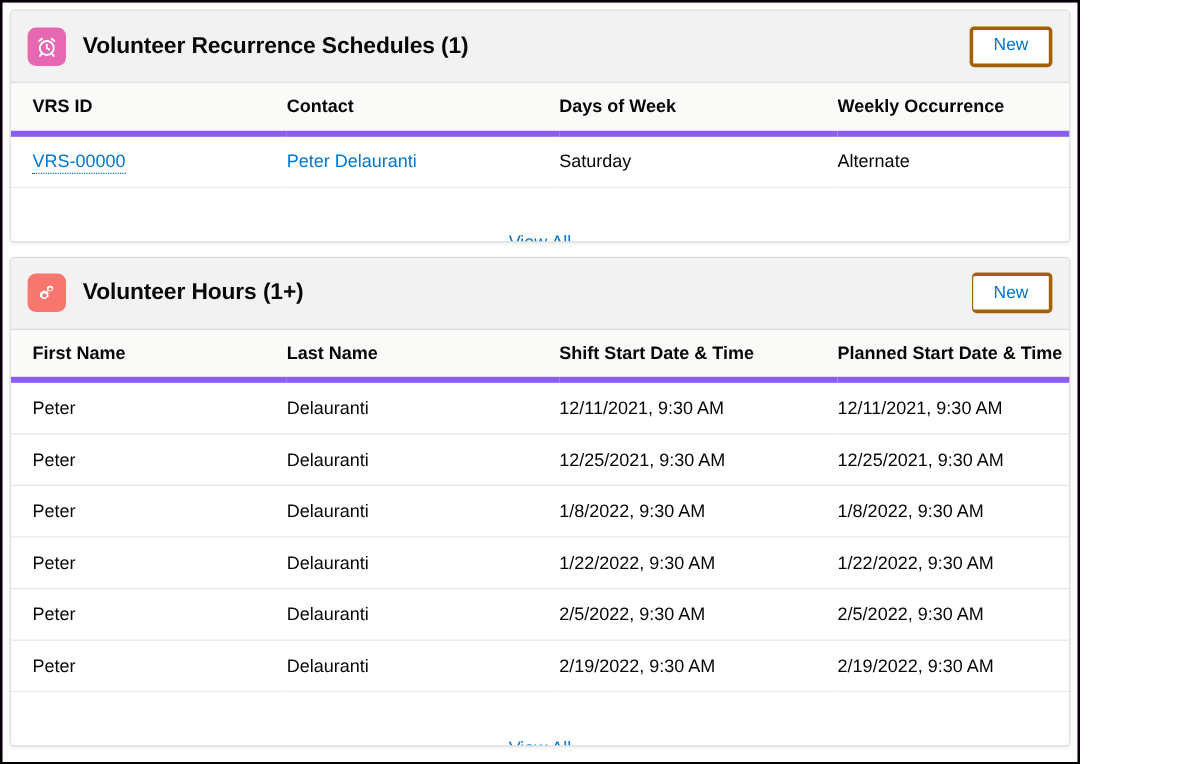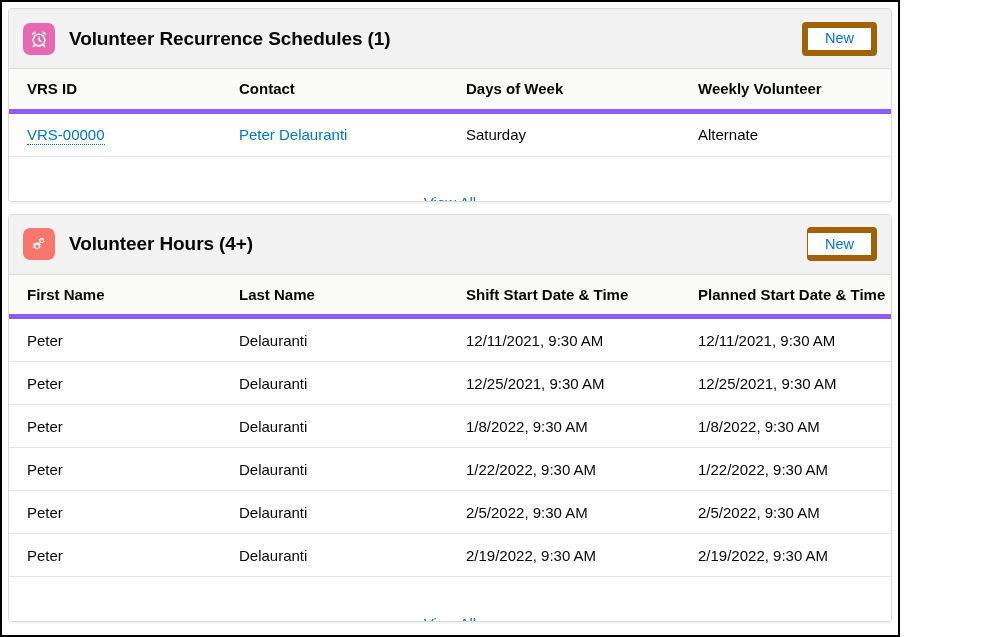--- a/index.html
+++ b/index.html
@@ -77,21 +77,21 @@
     white-space: nowrap;
   }
 
   .header-actions { display: flex; align-items: center; flex: 0 0 auto; }
 
   .btn {
     display: inline-flex;
     align-items: center;
     justify-content: center;
     background: #ffffff;
-    border: 6px solid #a16207;
+    border: 3px solid #a16207;
     border-radius: 4px;
     color: #0176d3;
     font-size: 14.5px;
     font-family: "Liberation Sans", sans-serif;
     line-height: 1;
     padding: 9px 17px;
     height: 34px;
     white-space: nowrap;
     cursor: pointer;
   }
@@ -232,21 +232,21 @@
           <col style="width:227px">
           <col style="width:232px">
           <col style="width:237px">
           <col style="width:62px">
         </colgroup>
         <thead>
           <tr>
             <th class="cell-pad-left">VRS ID</th>
             <th>Contact</th>
             <th>Days of Week</th>
-            <th>Weekly Volunteer</th>
+            <th>Weekly Occurrence</th>
             <th class="col-action"></th>
           </tr>
         </thead>
         <tbody>
           <tr>
             <td class="cell-pad-left">
               <a class="link-dotted">VRS-00000</a>
             </td>
             <td>
               <a class="link">Peter Delauranti</a>
@@ -278,21 +278,21 @@
               <g transform="translate(14.6,8.2)">
                 <path d="M0 -4.6 L1.05 -3.95 L2.25 -4.2 L2.9 -3.1 L3.55 -2.0 L3.0 -0.9 L3.55 0.2 L2.9 1.3 L1.65 1.45 L1.05 2.55 L-0.2 2.4 L-1.4 2.55 L-2.05 1.45 L-3.25 1.3 L-3.9 0.2 L-3.35 -0.9 L-3.9 -2.0 L-3.25 -3.1 L-2.05 -3.25 L-1.4 -4.35 Z" transform="scale(0.82)"></path>
                 <circle cx="0" cy="-0.35" r="1.55" fill="#f7776e"></circle>
               </g>
               <g transform="translate(9.2,14.4)">
                 <path d="M0 -6.0 L1.4 -5.15 L2.95 -5.5 L3.8 -4.05 L4.65 -2.6 L3.9 -1.15 L4.65 0.3 L3.8 1.75 L2.15 1.95 L1.4 3.4 L-0.25 3.2 L-1.85 3.4 L-2.7 1.95 L-4.3 1.75 L-5.15 0.3 L-4.4 -1.15 L-5.15 -2.6 L-4.3 -4.05 L-2.7 -4.25 L-1.85 -5.7 Z" transform="scale(0.88)"></path>
                 <circle cx="0" cy="-0.45" r="2.0" fill="#f7776e"></circle>
               </g>
             </svg>
           </span>
-          <h2 class="card-title">Volunteer Hours (4+)</h2>
+          <h2 class="card-title">Volunteer Hours (1+)</h2>
         </div>
         <div class="header-actions">
           <div class="btn-group">
             <button class="btn">New</button>
           </div>
         </div>
       </div>
 
       <table class="rel-table">
         <colgroup>

